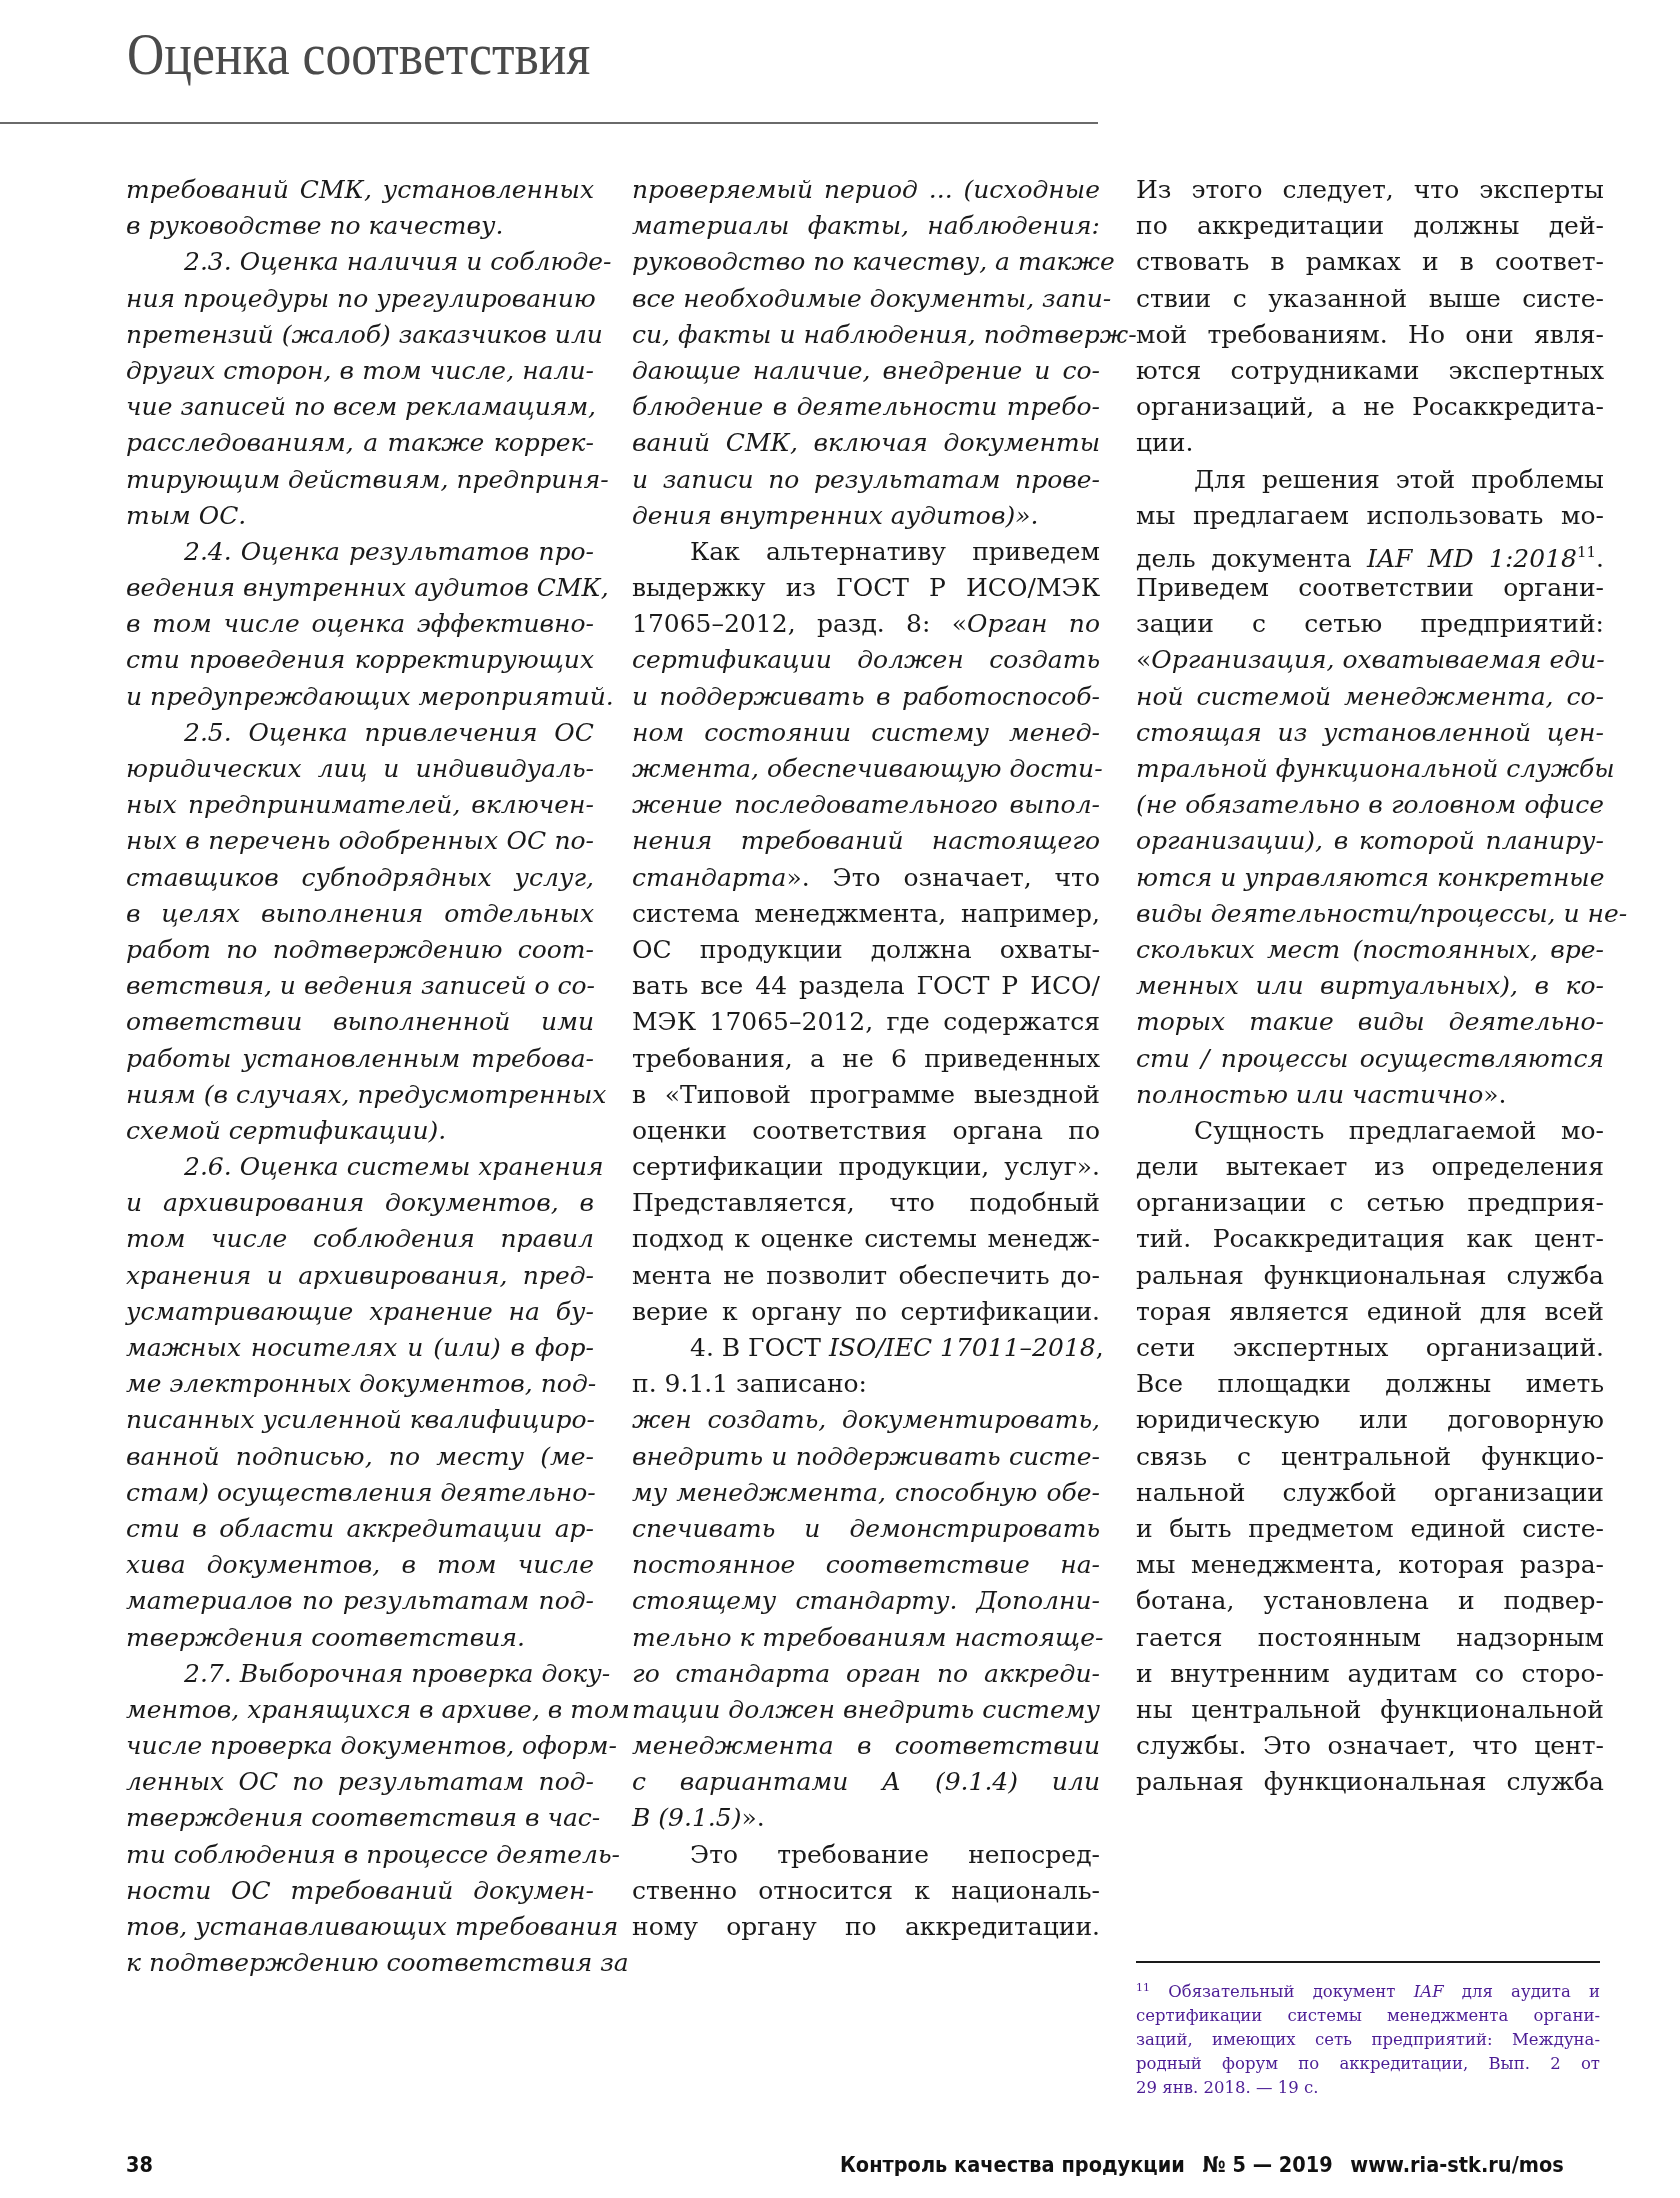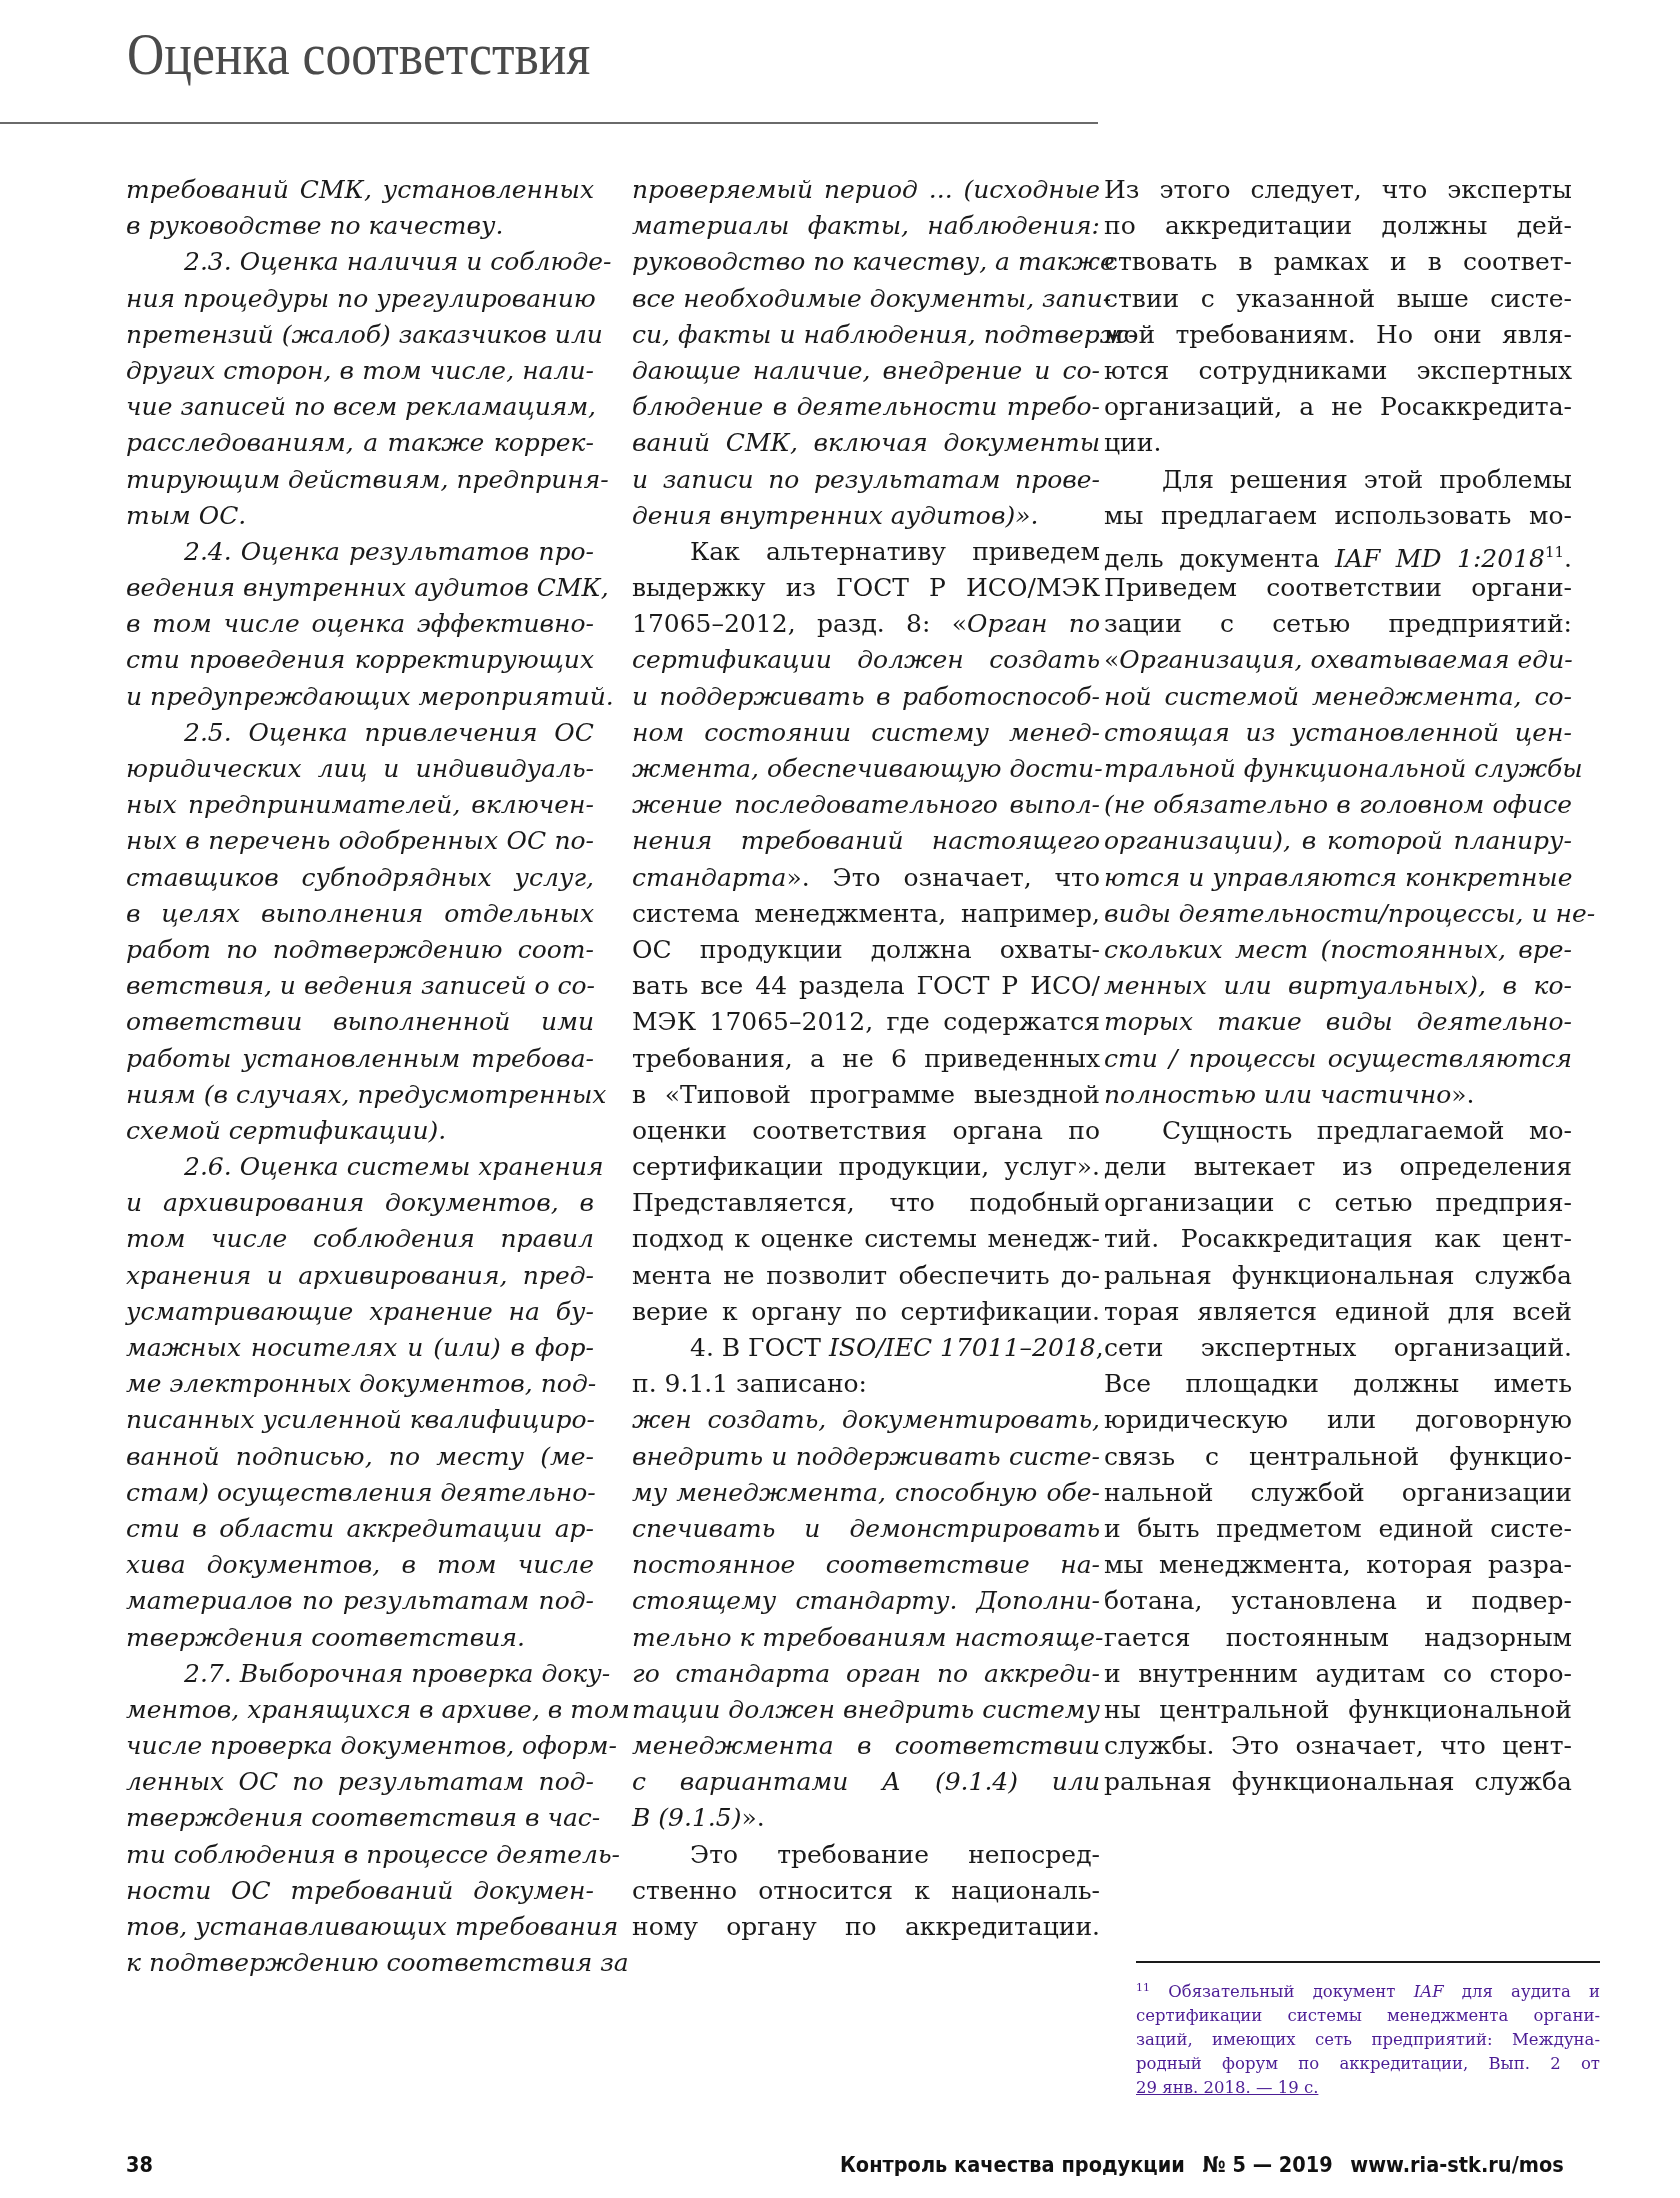--- a/index.html
+++ b/index.html
@@ -15,28 +15,28 @@
     position: absolute; top: 172px; width: 468px;
     font-family: "DejaVu Serif", "Liberation Serif", serif;
     font-size: 25px; line-height: 36.2px;
   }
   .col .line { display: block; white-space: nowrap; text-align: justify; text-align-last: justify; height: 36.2px; overflow: visible; }
   .col .line.last { text-align-last: left; }
   .col .line.ind { padding-left: 58px; }
   .it { font-style: italic; }
   #col-left { left: 126px; }
   #col-mid { left: 632px; }
-  #col-right { left: 1104px; }
+  #col-right { left: 1136px; }
   .fn-rule { position: absolute; left: 1136px; top: 1961px; width: 464px; height: 2px; background: #1a1a1a; }
   .footnote {
     position: absolute; left: 1136px; top: 1976px; width: 464px;
     font-family: "DejaVu Serif", "Liberation Serif", serif; font-size: 16.5px; line-height: 24px; color: #4c1d95;
   }
   .footnote .line { display: block; white-space: nowrap; text-align: justify; text-align-last: justify; }
-  .footnote .line.last { text-align-last: left; text-decoration: underline; }
+  .footnote .line.last { text-align-last: left; }
   .footnote sup { font-size: 11px; vertical-align: 6px; }
   .footer { position: absolute; top: 2152px; font-family: "DejaVu Sans", "Liberation Sans", sans-serif; font-weight: bold; font-size: 22px; color: #111; transform: scaleX(0.88); transform-origin: left top; white-space: nowrap; }
   #footer-page { left: 126px; }
   #footer-journal { left: 840px; }
   .footer span + span { margin-left: 20px; }
   sup.ref { font-size: 15px; vertical-align: 10px; }
 </style>
 </head>
 <body>
 

